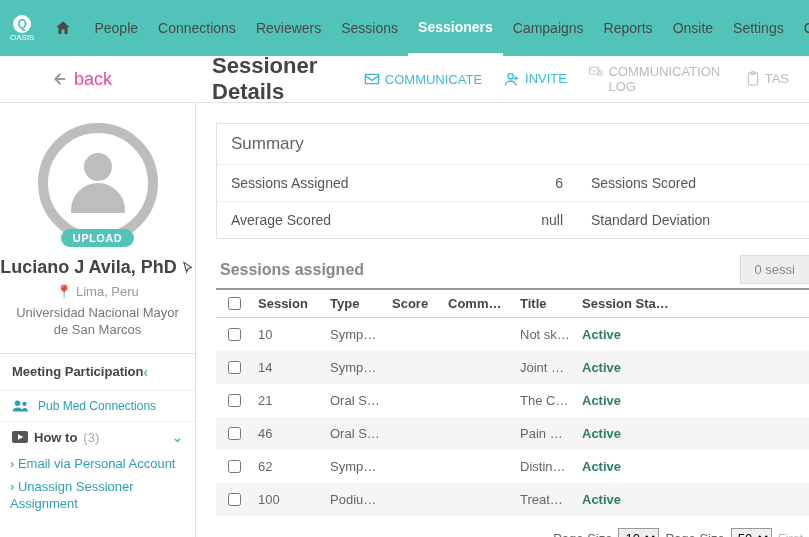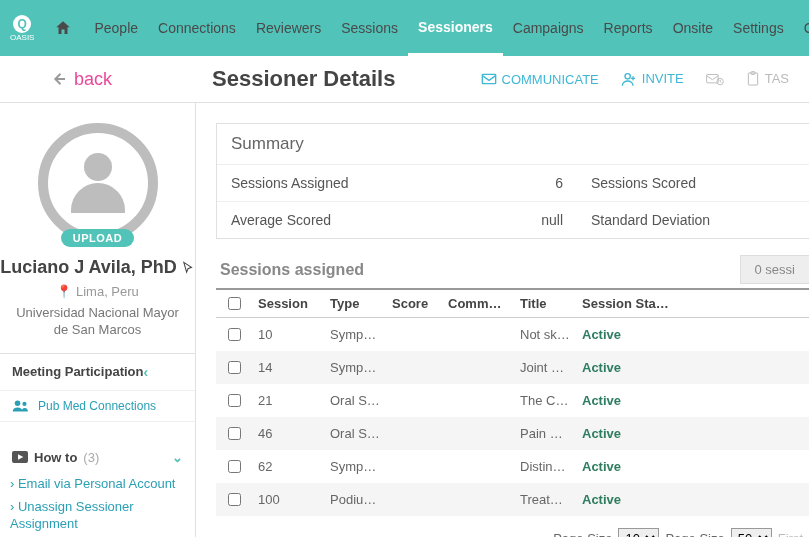--- a/index.html
+++ b/index.html
@@ -37,21 +37,21 @@
   .upload-pill { background: #52c3b9; color: #fff; font-size: 11px; font-weight: bold; padding: 3px 12px; border-radius: 10px; position: relative; top: -14px; letter-spacing: 0.5px; }
   .person-name { font-size: 18px; font-weight: bold; color: #444; text-align: center; margin-top: -4px; display: flex; justify-content: center; align-items: center; gap: 4px; }
   .cursor-svg { width: 14px; height: 14px; }
   .person-loc { color: #999; text-align: center; font-size: 13px; margin-top: 6px; }
   .person-org { color: #777; text-align: center; font-size: 13px; margin-top: 6px; padding: 0 8px; line-height: 1.3; }
   .side-section { border-top: 1px solid #e0e0e0; margin-top: 14px; }
   .side-header { display: flex; justify-content: flex-start; align-items: center; padding: 10px 12px; font-weight: bold; color: #444; cursor: pointer; }
   .side-header .chev { color: #52c3b9; font-size: 14px; }
   .side-link-row { display: flex; align-items: center; gap: 8px; padding: 8px 12px; color: #2a9fb5; cursor: pointer; font-size: 12px; }
   .side-link-row .icon { color: #2a9fb5; }
-  .howto-header { display: flex; align-items: center; gap: 6px; padding: 8px 12px; color: #444; font-weight: bold; cursor: pointer; margin-top: 20px; }
+  .howto-header { display: flex; align-items: center; gap: 6px; padding: 8px 12px; color: #444; font-weight: bold; cursor: pointer; }
   .howto-header .count { color: #aaa; font-weight: normal; }
   .howto-header .chev { margin-left: auto; color: #52c3b9; }
   .howto-link { color: #2a9fb5; padding: 3px 12px 3px 10px; font-size: 13px; cursor: pointer; line-height: 1.3; }
   .howto-link::before { content: "› "; }
   
   
   .content { flex: 1; padding: 20px 0 0 20px; overflow: hidden; }
   .summary-box { border: 1px solid #e0e0e0; border-right: none; padding: 0; }
   .summary-title { font-size: 17px; color: #666; padding: 10px 14px; border-bottom: 1px solid #eee; }
   .summary-grid { display: grid; grid-template-columns: 200px 160px 220px; }
@@ -130,20 +130,21 @@
         </svg>
       <span>INVITE</span>
     </div>
     <div class="action-link al-grey">
       <svg width="18" height="14" viewBox="0 0 28 20" fill="none" stroke="#bbb" stroke-width="1.5">
           <rect x="1" y="3" width="18" height="13" rx="1"></rect>
           <path d="M1 5l9 6 9-6"></path>
           <circle cx="22" cy="14" r="5"></circle>
           <path d="M22 11v3l2 1"></path>
         </svg>
+      <span>COMMUNICATION LOG</span>
     </div>
     <div class="action-link al-grey">
       <svg width="14" height="16" viewBox="0 0 20 24" fill="none" stroke="#bbb" stroke-width="1.5">
           <rect x="3" y="3" width="14" height="18" rx="1"></rect>
           <rect x="7" y="1" width="6" height="4" rx="1"></rect>
         </svg>
       <span>TAS</span>
     </div>
   </div>
 </div>

